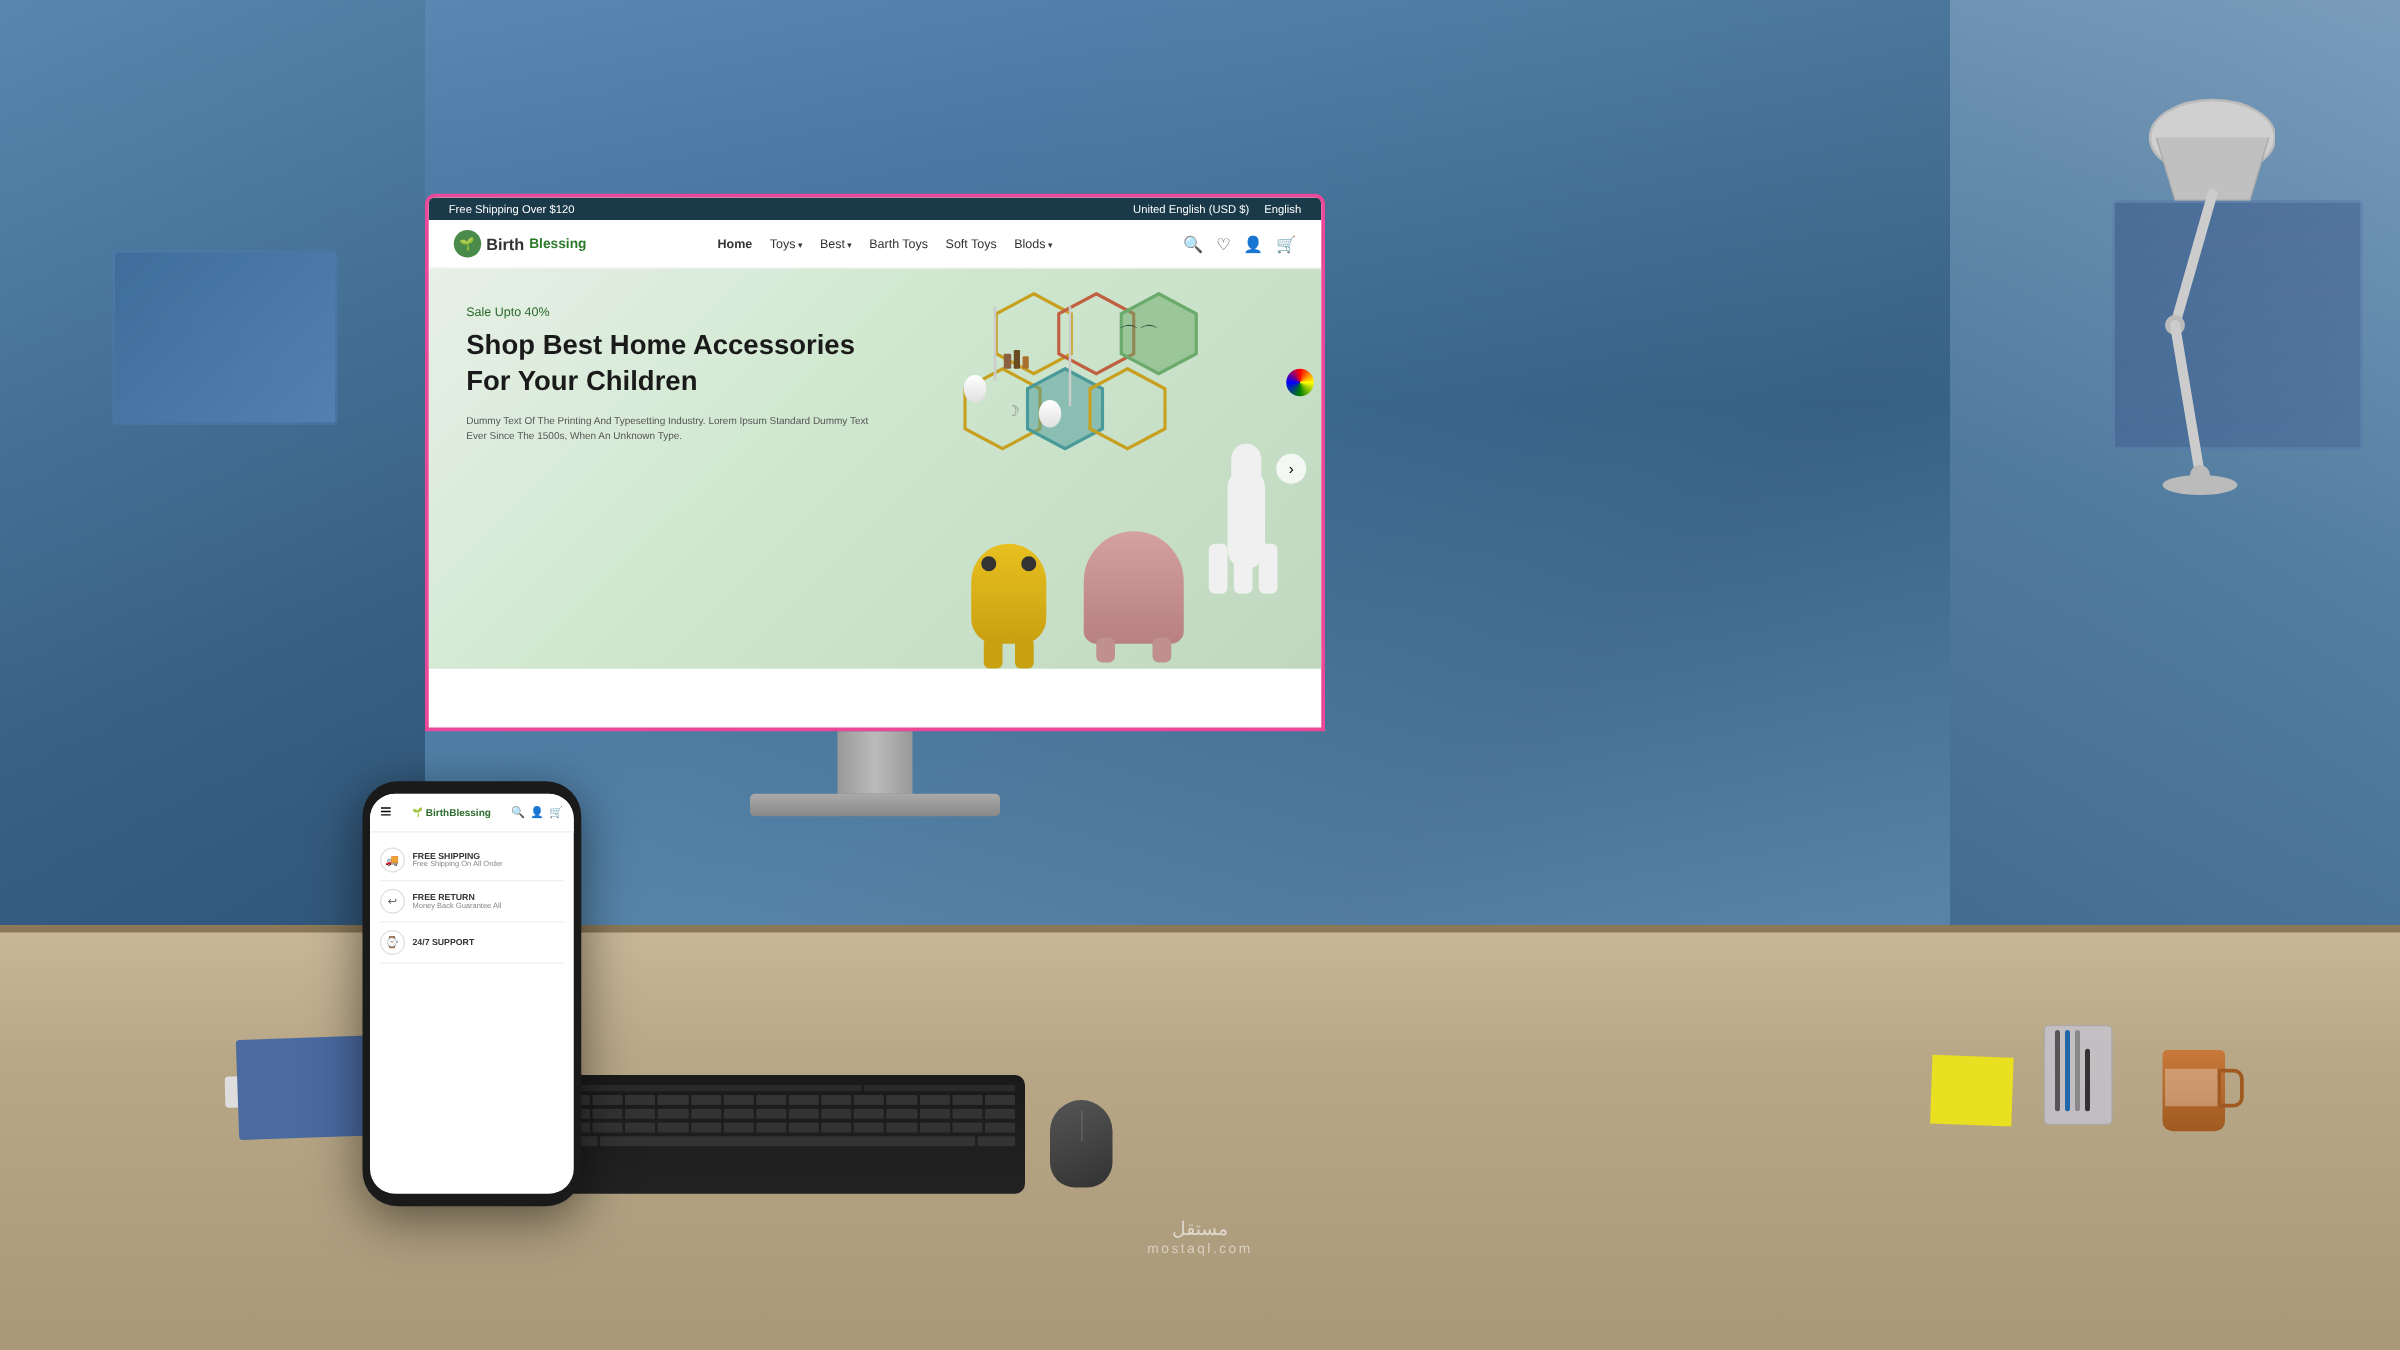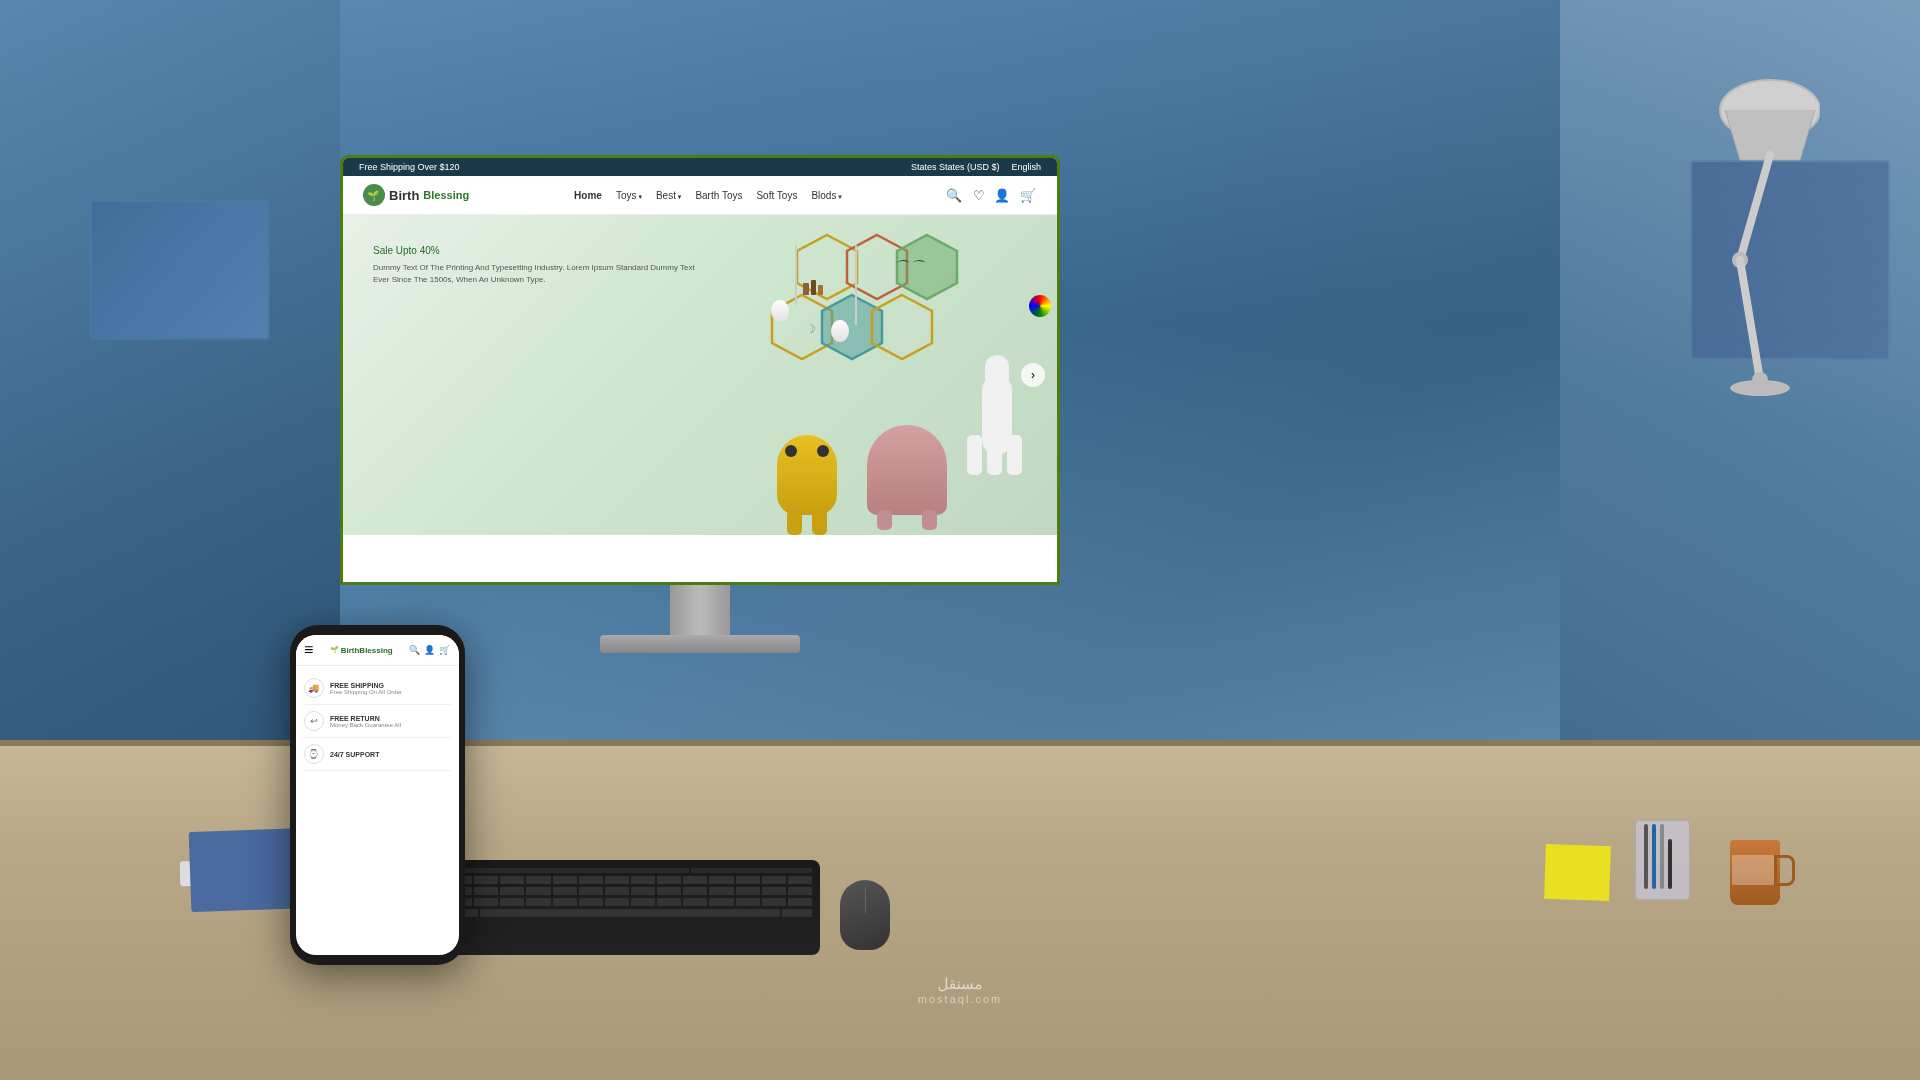--- a/index.html
+++ b/index.html
@@ -63,21 +63,21 @@
       position: absolute;
       left: 340px;
       top: 155px;
       width: 720px;
       z-index: 10;
     }
     .monitor-screen {
       width: 720px;
       height: 430px;
       background: #fff;
-      border: 3px solid #4d7c0f;
+      border: 3px solid #ec4899;
       border-radius: 8px 8px 0 0;
       overflow: hidden;
       position: relative;
     }
     .monitor-stand-neck {
       width: 60px;
       height: 50px;
       background: linear-gradient(90deg, #999 0%, #bbb 50%, #999 100%);
       margin: 0 auto;
     }
@@ -519,21 +519,21 @@
 </div>
 
 <div class="monitor-container">
   <div class="monitor-screen">
 
     <div class="website">
 
       <div class="site-topbar">
         <span>Free Shipping Over $120</span>
         <div style="display:flex;gap:12px;align-items:center;">
-          <span>States States (USD $)</span>
+          <span>United English (USD $)</span>
           <span>English</span>
         </div>
       </div>
 
       <div class="site-nav">
         <div class="site-logo">
           <div class="logo-icon">🌱</div>
           <span class="logo-birth">Birth</span>
             <span class="logo-blessing">Blessing</span>
         </div>
@@ -552,20 +552,24 @@
           <span class="nav-icon">🛒</span>
         </div>
       </div>
 
       <div class="site-hero">
 
         <div class="color-picker-dot"></div>
 
         <div class="hero-content">
           <div class="hero-sale">Sale Upto 40%</div>
+          <div class="hero-title">
+            <span>Shop Best Home Accessories</span><br>
+            <span>For Your Children</span>
+          </div>
           <div class="hero-desc">Dummy Text Of The Printing And Typesetting Industry. Lorem Ipsum Standard Dummy Text Ever Since The 1500s, When An Unknown Type.</div>
         </div>
 
         <svg style="position:absolute;right:50px;top:10px;width:260px;height:200px;" viewBox="0 0 260 200">
 
           <polygon points="80,10 110,26 110,58 80,74 50,58 50,26" fill="none" stroke="#c8a020" stroke-width="2.5"></polygon>
           <polygon points="130,10 160,26 160,58 130,74 100,58 100,26" fill="none" stroke="#c06040" stroke-width="2.5"></polygon>
           <polygon points="180,10 210,26 210,58 180,74 150,58 150,26" fill="#6aaa6a" fill-opacity="0.5" stroke="#6aaa6a" stroke-width="2.5"></polygon>
           <polygon points="55,70 85,86 85,118 55,134 25,118 25,86" fill="none" stroke="#c8a020" stroke-width="2.5"></polygon>
           <polygon points="105,70 135,86 135,118 105,134 75,118 75,86" fill="#4a9a9a" fill-opacity="0.5" stroke="#4a9a9a" stroke-width="2.5"></polygon>

